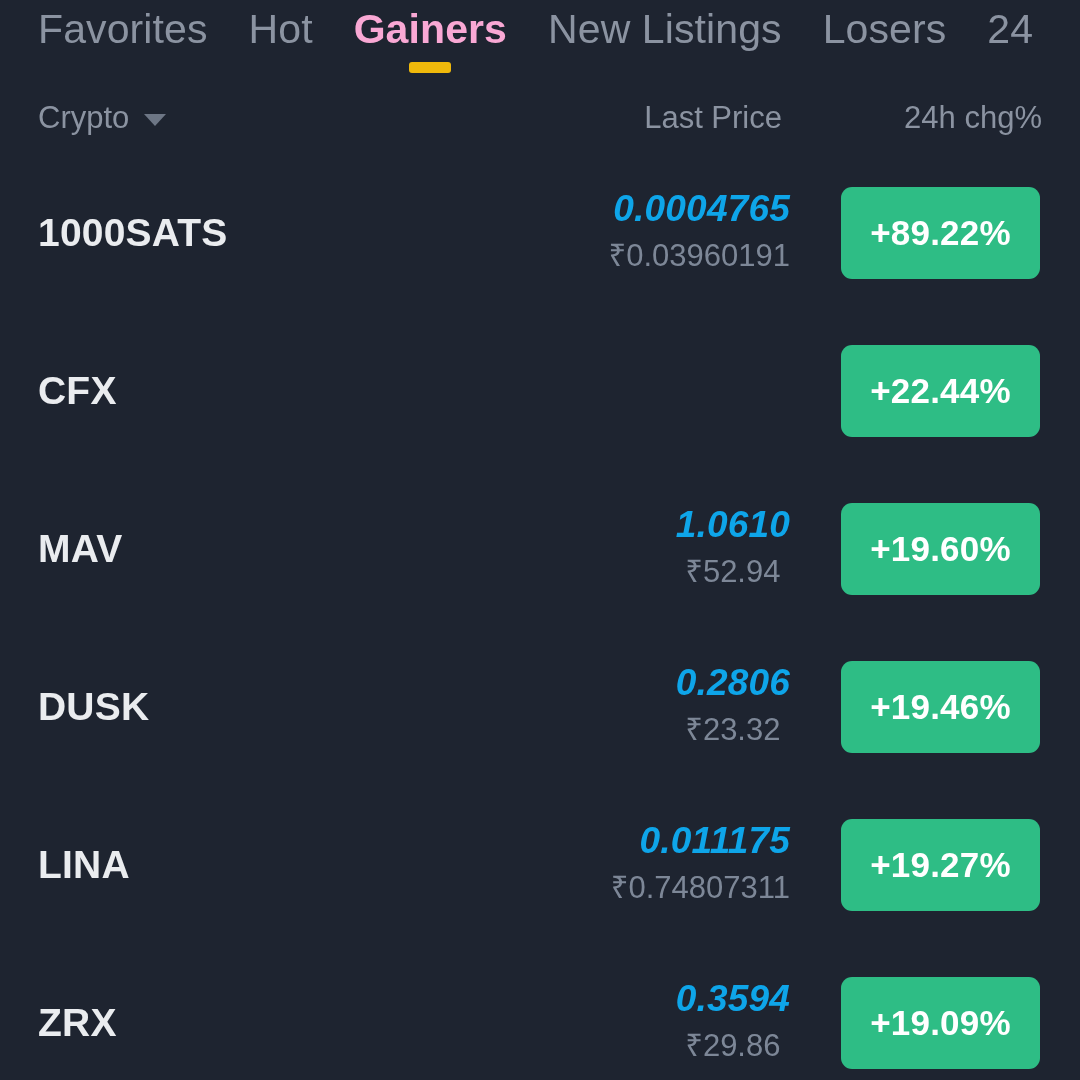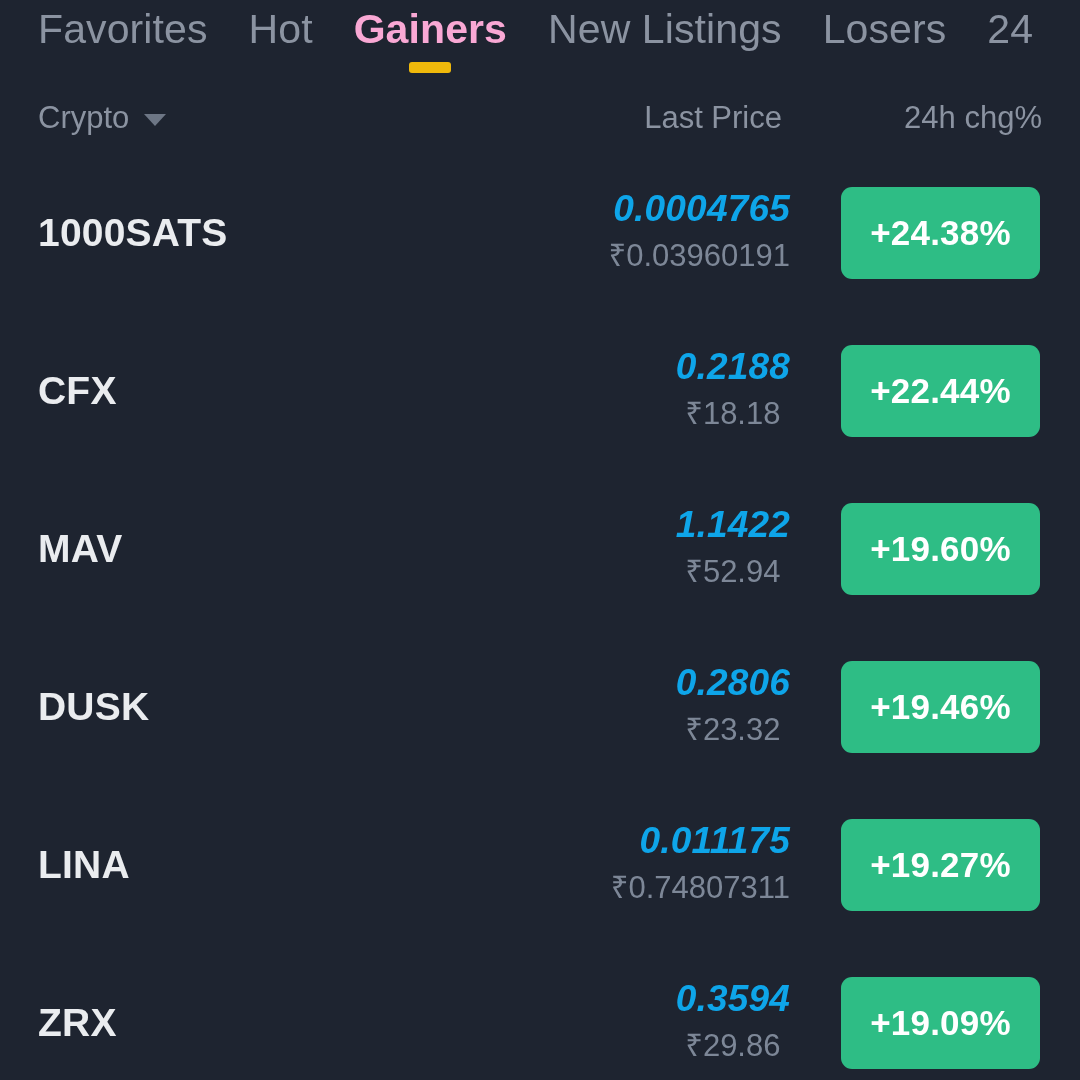--- a/index.html
+++ b/index.html
@@ -195,34 +195,30 @@
     <div class="chg">24h chg%</div>
   </div>
 
   <div class="rows" id="rows">
       <div class="row">
         <div class="symbol">1000SATS</div>
         <div class="prices">
           <div class="price-main">0.0004765</div>
           <div class="price-fiat">₹0.03960191</div>
         </div>
-        <div class="badge">+24.38%</div>
+        <div class="badge">+89.22%</div>
       </div>
       <div class="row">
         <div class="symbol">CFX</div>
-        <div class="prices">
-          <div class="price-main">0.2188</div>
-          <div class="price-fiat">₹18.18</div>
-        </div>
         <div class="badge">+22.44%</div>
       </div>
       <div class="row">
         <div class="symbol">MAV</div>
         <div class="prices">
-          <div class="price-main">1.1422</div>
+          <div class="price-main">1.0610</div>
           <div class="price-fiat">₹52.94</div>
         </div>
         <div class="badge">+19.60%</div>
       </div>
       <div class="row">
         <div class="symbol">DUSK</div>
         <div class="prices">
           <div class="price-main">0.2806</div>
           <div class="price-fiat">₹23.32</div>
         </div>

